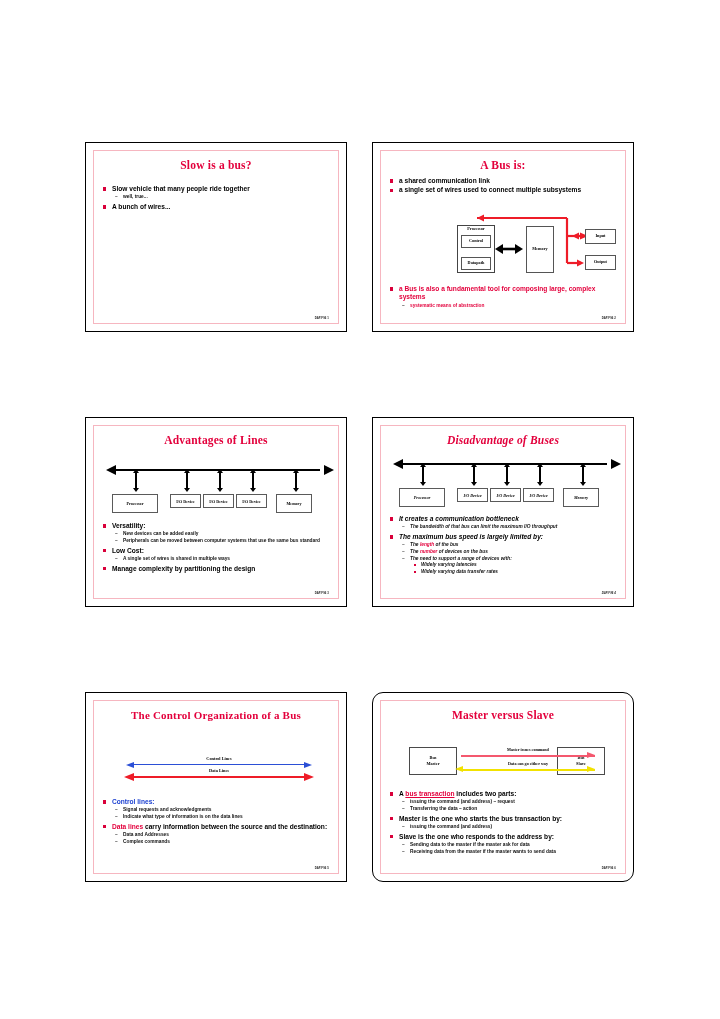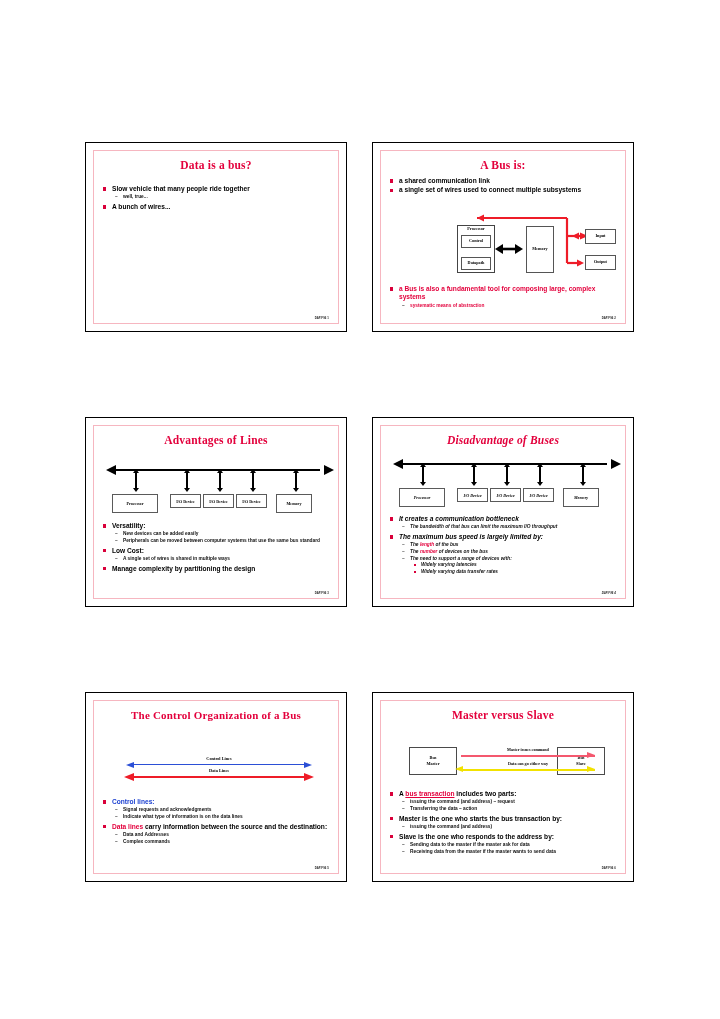--- a/index.html
+++ b/index.html
@@ -19,21 +19,21 @@
     height: 190px;
     border: 1.5px solid #000000;
     background: #ffffff;
     overflow: hidden;
   }
   .s1 { left: 85px;  top: 142px; }
   .s2 { left: 372px; top: 142px; }
   .s3 { left: 85px;  top: 417px; }
   .s4 { left: 372px; top: 417px; font-style: italic; }
   .s5 { left: 85px;  top: 692px; }
-  .s6 { left: 372px; top: 692px; }
+  .s6 { left: 372px; top: 692px; border-radius: 11px; }
 
   .inner {
     position: absolute;
     left: 7px; top: 7px; right: 7px; bottom: 7px;
     border: 1px solid #f6b6c0;
     background: #ffffff;
   }
   .title {
     text-align: center;
     font-family: "Liberation Serif", serif;
@@ -183,21 +183,21 @@
   .mscap { position:absolute; left:52px; width:134px; text-align:center;
            font-family:"Liberation Serif", serif; font-weight:bold; font-size:4.1px; color:#000; }
 </style>
 </head>
 <body>
 
 <div class="page">
 
   <div class="slide s1">
     <div class="inner">
-      <div class="title">Data is a bus?</div>
+      <div class="title">Slow is a bus?</div>
       <div class="body" style="top:34px;">
         <div class="l1">Slow vehicle that many people ride together</div>
         <div class="l2">well, true...</div>
         <div class="l1" style="margin-top:2px;">A bunch of wires...</div>
       </div>
       <div class="footer">DAP.F96 1</div>
     </div>
   </div>
 
   <div class="slide s2">

